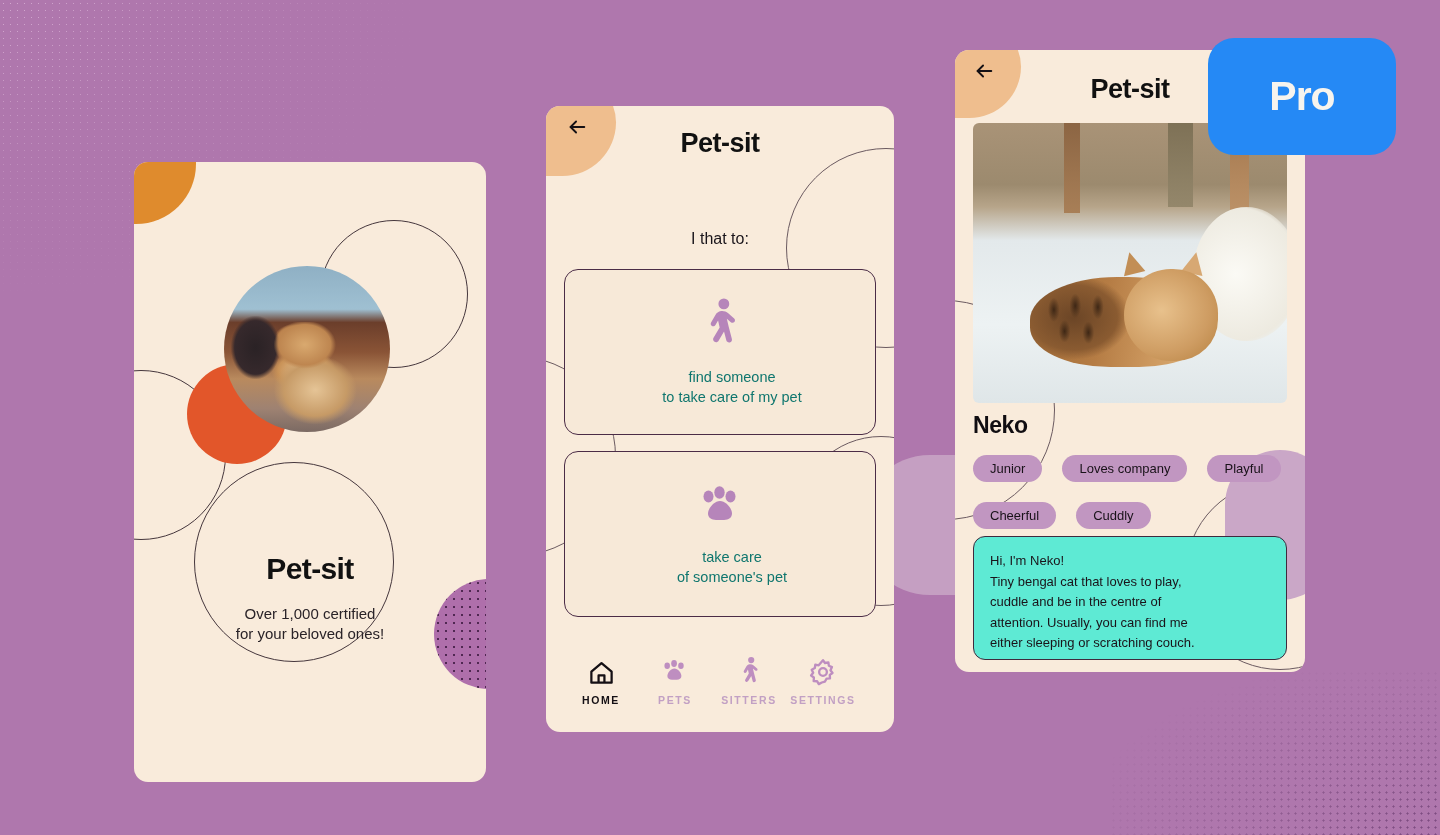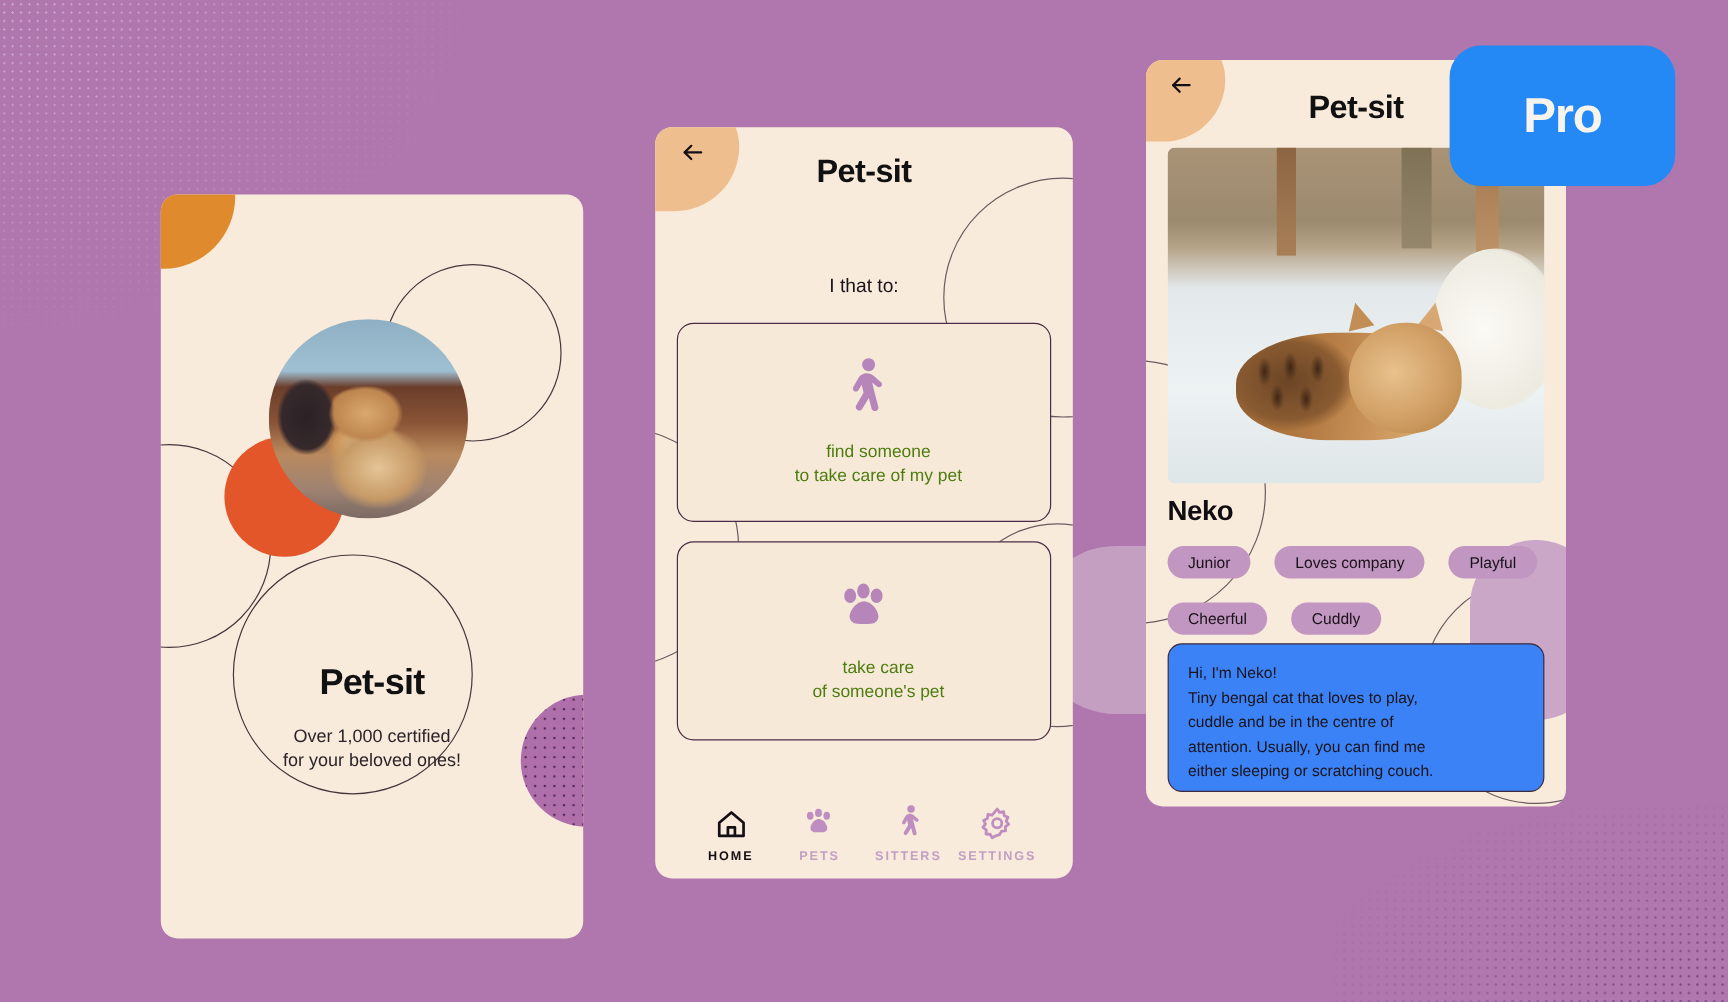--- a/index.html
+++ b/index.html
@@ -216,28 +216,28 @@
     justify-content: center;
     cursor: pointer;
   }
   #opt-find { top: 163px; height: 166px; }
   #opt-care { top: 345px; height: 166px; }
   .opt-icon { color: #B685BA; margin-bottom: 18px; }
   .opt-label {
     font-size: 14.5px;
     line-height: 20px;
     text-align: center;
-    color: #4d7c0f;
+    color: #0f766e;
     margin-left: 24px;
   }
   .bottom-nav {
     position: absolute;
-    left: 0; bottom: 12px; width: 100%;
+    left: 0; bottom: 26px; width: 100%;
     display: flex;
-    justify-content: center;
+    justify-content: flex-start;
     align-items: flex-end;
     padding: 0 18px;
   }
   .nav-item {
     display: flex;
     flex-direction: column;
     align-items: center;
     gap: 8px;
     cursor: pointer;
     width: 74px;
@@ -342,21 +342,21 @@
   .bio-box {
     position: absolute;
     left: 18px; top: 486px;
     width: 314px; height: 124px;
     border: 1.2px solid #3F2A3D;
     border-radius: 12px;
     padding: 14px 16px;
     font-size: 13px;
     line-height: 20.6px;
     color: #1A141A;
-    background: #3b82f6;
+    background: #5eead4;
     z-index: 2;
     overflow: hidden;
   }
 
   
   #pro-badge {
     position: absolute;
     left: 1208px; top: 38px;
     width: 188px; height: 117px;
     background: #2589F5;

